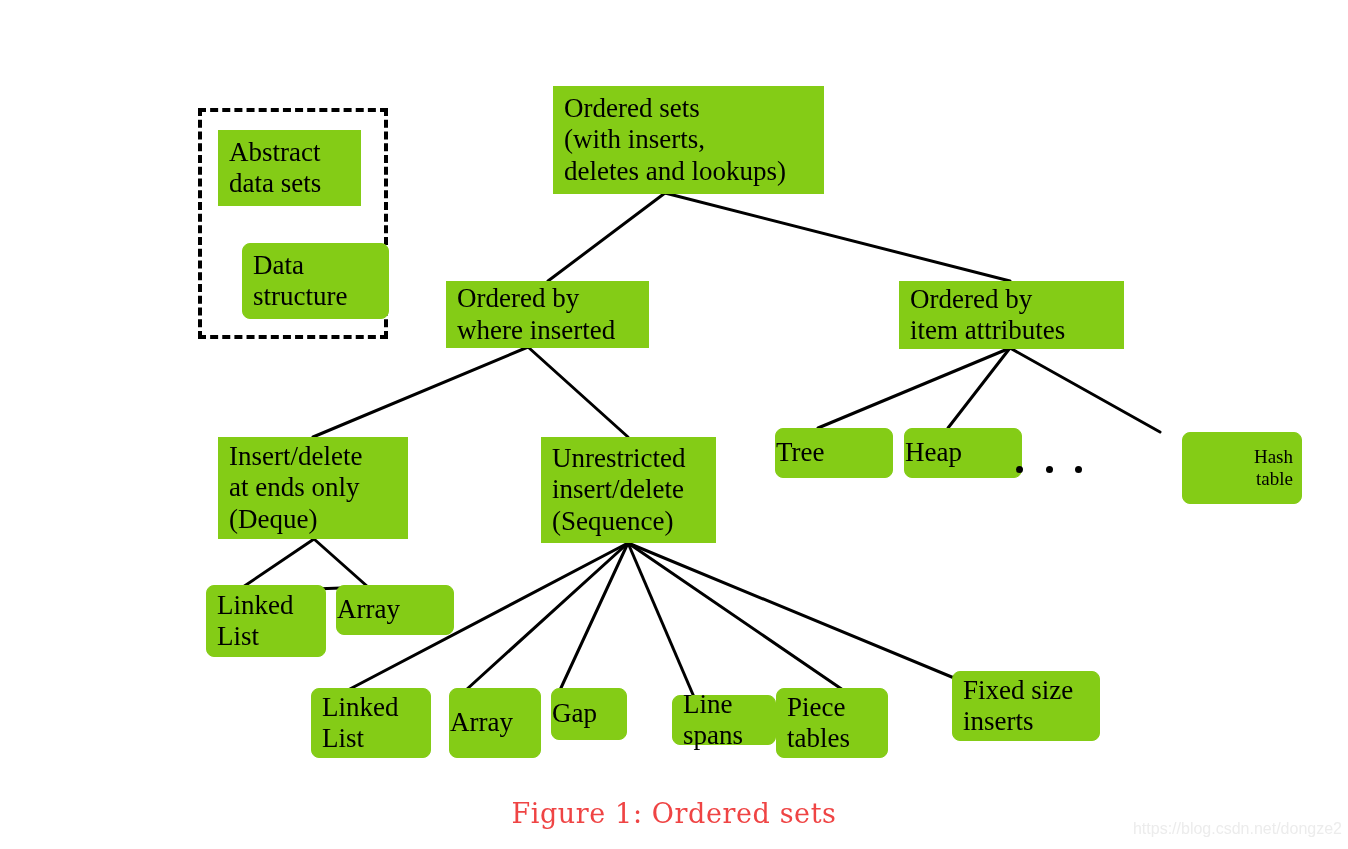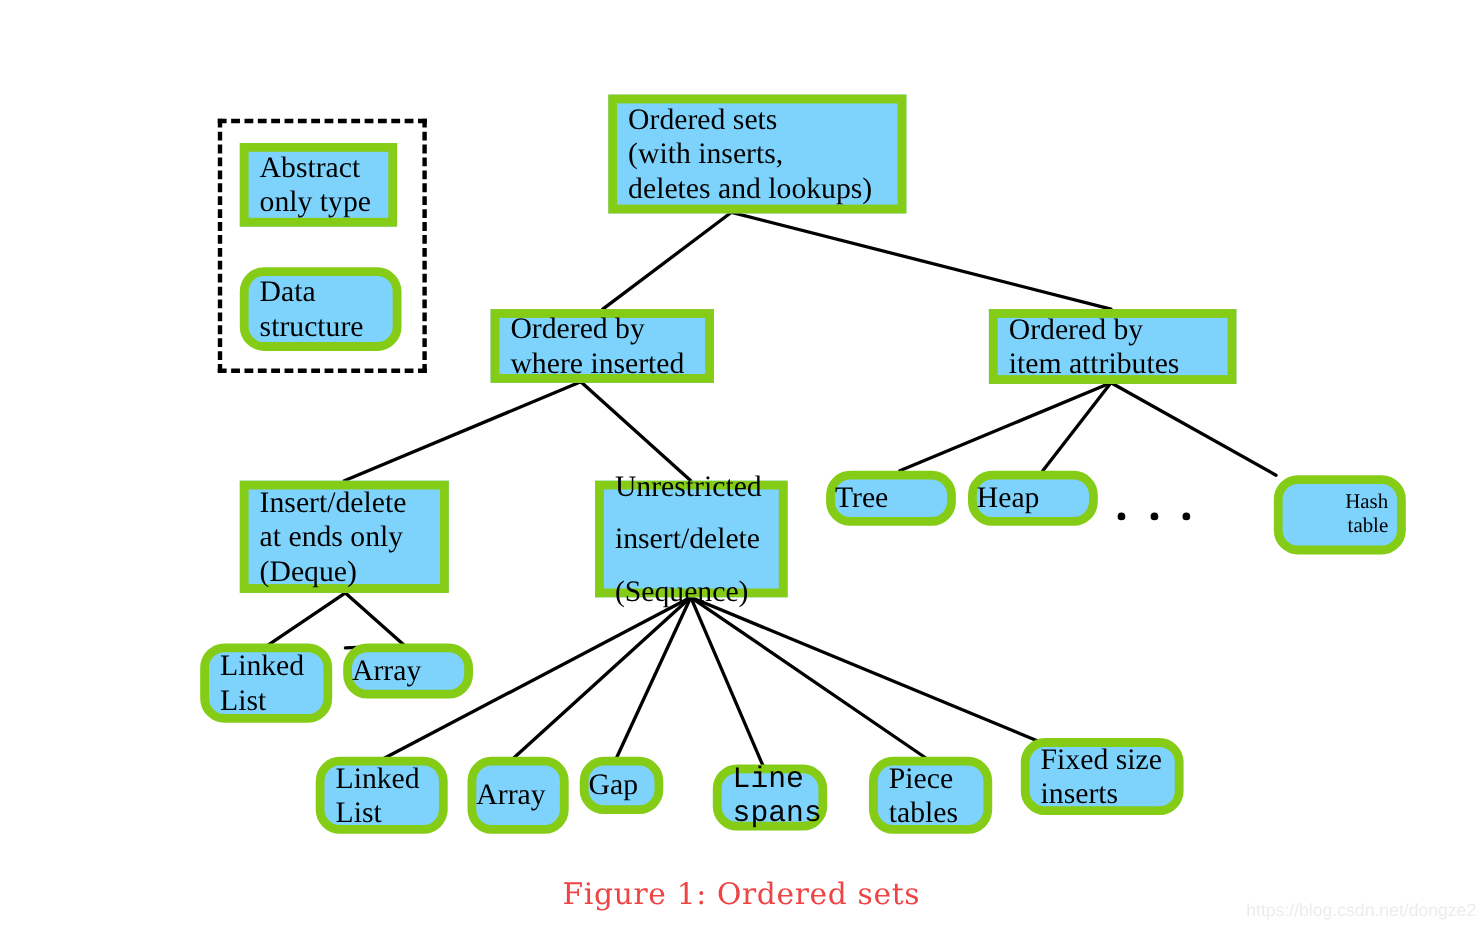--- a/index.html
+++ b/index.html
@@ -28,38 +28,38 @@
   #edges line {
     stroke: #000000;
     stroke-width: 3;
     stroke-linecap: round;
   }
 
   
   .node {
     position: absolute;
     box-sizing: border-box;
-    background: #7dd3fc;
-    border: 8px solid #84cc16;
+    background: #84cc16;
+    border: 1px solid #84cc16;
     display: flex;
     flex-direction: column;
     justify-content: center;
     color: #000000;
     z-index: 5;
   }
   .node .line {
     display: block;
     white-space: pre;
     line-height: 1.16;
   }
 
   
   .adt { border-radius: 0; }
   
-  .ds { border-radius: 22px; }
+  .ds { border-radius: 8px; margin-left: 24px; }
 
   .pad-l { padding-left: 10px; padding-right: 8px; }
   .center-txt { }
 
   
   #legend {
     position: absolute;
     left: 198px;
     top: 108px;
     width: 190px;
@@ -142,21 +142,21 @@
     <line x1="628" y1="543" x2="560" y2="690"></line>
     <line x1="628" y1="543" x2="694" y2="697"></line>
     <line x1="628" y1="543" x2="843" y2="690"></line>
     <line x1="628" y1="543" x2="1000" y2="697"></line>
   </svg>
 
   <div id="legend"></div>
 
   <div class="node adt pad-l" style="left:218px; top:130px; width:143px; height:76px; font-size:27px;">
     <span class="line">Abstract</span>
-    <span class="line">only type</span>
+    <span class="line">data sets</span>
   </div>
 
   <div class="node ds pad-l" style="left:218px; top:243px; width:147px; height:76px; font-size:27px;">
     <span class="line">Data</span>
     <span class="line">structure</span>
   </div>
 
   <div class="node adt pad-l" style="left:553px; top:86px; width:271px; height:108px; font-size:27px;">
     <span class="line">Ordered sets</span>
     <span class="line">(with inserts,</span>
@@ -172,21 +172,21 @@
     <span class="line">Ordered by</span>
     <span class="line">item attributes</span>
   </div>
 
   <div class="node adt pad-l" style="left:218px; top:437px; width:190px; height:102px; font-size:27px;">
     <span class="line">Insert/delete</span>
     <span class="line">at ends only</span>
     <span class="line">(Deque)</span>
   </div>
 
-  <div class="node adt pad-l" style="left:541px; top:437px; width:175px; height:106px; font-size:27px;gap:16px;">
+  <div class="node adt pad-l" style="left:541px; top:437px; width:175px; height:106px; font-size:27px;">
     <span class="line">Unrestricted</span>
     <span class="line">insert/delete</span>
     <span class="line">(Sequence)</span>
   </div>
 
   <div class="node ds center-txt" style="left:751px; top:428px; width:118px; height:50px; font-size:27px;">
     <span class="line">Tree</span>
   </div>
 
   <div class="node ds center-txt" style="left:880px; top:428px; width:118px; height:50px; font-size:27px;">
@@ -219,26 +219,26 @@
   </div>
 
   <div class="node ds center-txt" style="left:425px; top:688px; width:92px; height:70px; font-size:27px;">
     <span class="line">Array</span>
   </div>
 
   <div class="node ds center-txt" style="left:527px; top:688px; width:76px; height:52px; font-size:27px;">
     <span class="line">Gap</span>
   </div>
 
-  <div class="node ds pad-l" style="left:648px; top:695px; width:104px; height:60px; font-size:27px;font-family:Liberation Mono, monospace;">
+  <div class="node ds pad-l" style="left:648px; top:695px; width:104px; height:50px; font-size:27px;">
     <span class="line">Line</span>
     <span class="line">spans</span>
   </div>
 
-  <div class="node ds pad-l" style="left:790px; top:688px; width:112px; height:70px; font-size:27px;">
+  <div class="node ds pad-l" style="left:752px; top:688px; width:112px; height:70px; font-size:27px;">
     <span class="line">Piece</span>
     <span class="line">tables</span>
   </div>
 
   <div class="node ds pad-l" style="left:928px; top:671px; width:148px; height:70px; font-size:27px;">
     <span class="line">Fixed size</span>
     <span class="line">inserts</span>
   </div>
 
   <div id="caption">Figure 1:  Ordered sets</div>

